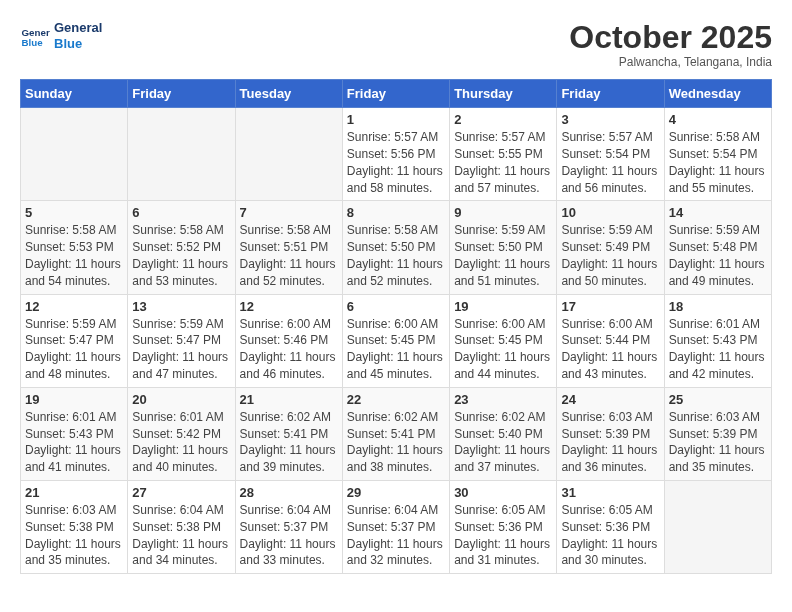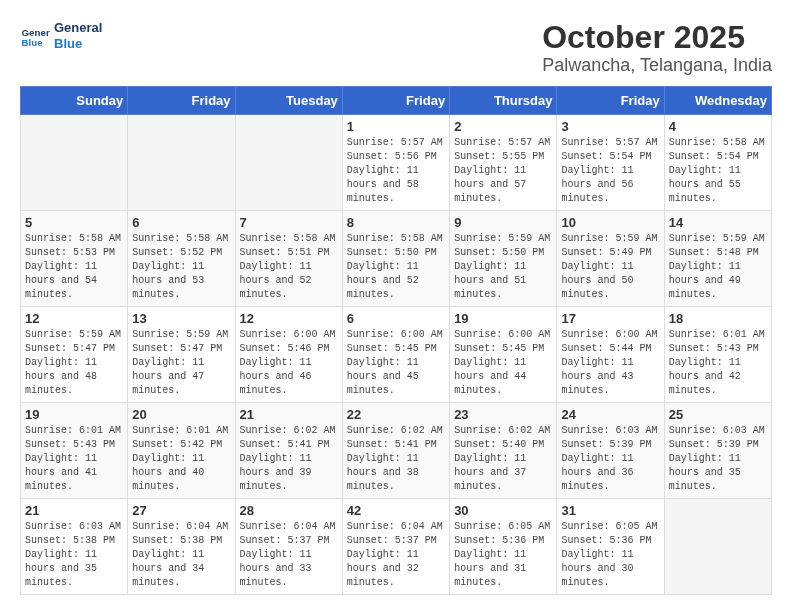--- a/index.html
+++ b/index.html
@@ -19,67 +19,67 @@
     .logo {
       display: flex;
       align-items: center;
       gap: 4px;
     }
     .logo-icon {
       width: 30px;
       height: 30px;
     }
     .title-block {
+      text-align: right;
     }
     .month-title {
       font-size: 32px;
       font-weight: bold;
       color: #333;
       line-height: 1.1;
     }
     .subtitle {
-      font-size: 18px;
+      font-size: 12px;
       color: #555;
     }
     .calendar {
       width: 100%;
       border-collapse: collapse;
       border: 1px solid #ccc;
     }
     .calendar th {
       background-color: #3366cc;
       color: #fff;
       font-size: 13px;
       font-weight: bold;
       padding: 6px 4px;
-      text-align: right;
+      text-align: left;
       border: 1px solid #5580d0;
     }
     .calendar td {
       vertical-align: top;
       border: 1px solid #ddd;
       padding: 4px;
       width: calc(100% / 7);
       min-height: 80px;
       background: #fff;
     }
     .calendar tr:nth-child(even) td {
       background: #f9f9f9;
     }
     .day-number {
       font-size: 13px;
       font-weight: bold;
       color: #333;
       margin-bottom: 2px;
     }
     .day-info {
-      font-size: 10px;
+      font-size: 12px;
       color: #444;
       line-height: 1.4;
-      font-family: Liberation Mono, monospace;
     }
     .empty-cell {
       background: #f5f5f5 !important;
     }
     .week-row td {
       height: 80px;
     }
   </style>
 </head>
 <body>
@@ -289,21 +289,21 @@
 Sunset: 5:38 PM
 Daylight: 11 hours and 34 minutes.</div>
         </td>
         <td>
           <div class="day-number">28</div>
           <div class="day-info" style="white-space: pre-line;">Sunrise: 6:04 AM
 Sunset: 5:37 PM
 Daylight: 11 hours and 33 minutes.</div>
         </td>
         <td>
-          <div class="day-number">42</div>
+          <div class="day-number">29</div>
           <div class="day-info" style="white-space: pre-line;">Sunrise: 6:04 AM
 Sunset: 5:37 PM
 Daylight: 11 hours and 32 minutes.</div>
         </td>
         <td>
           <div class="day-number">30</div>
           <div class="day-info" style="white-space: pre-line;">Sunrise: 6:05 AM
 Sunset: 5:36 PM
 Daylight: 11 hours and 31 minutes.</div>
         </td>

